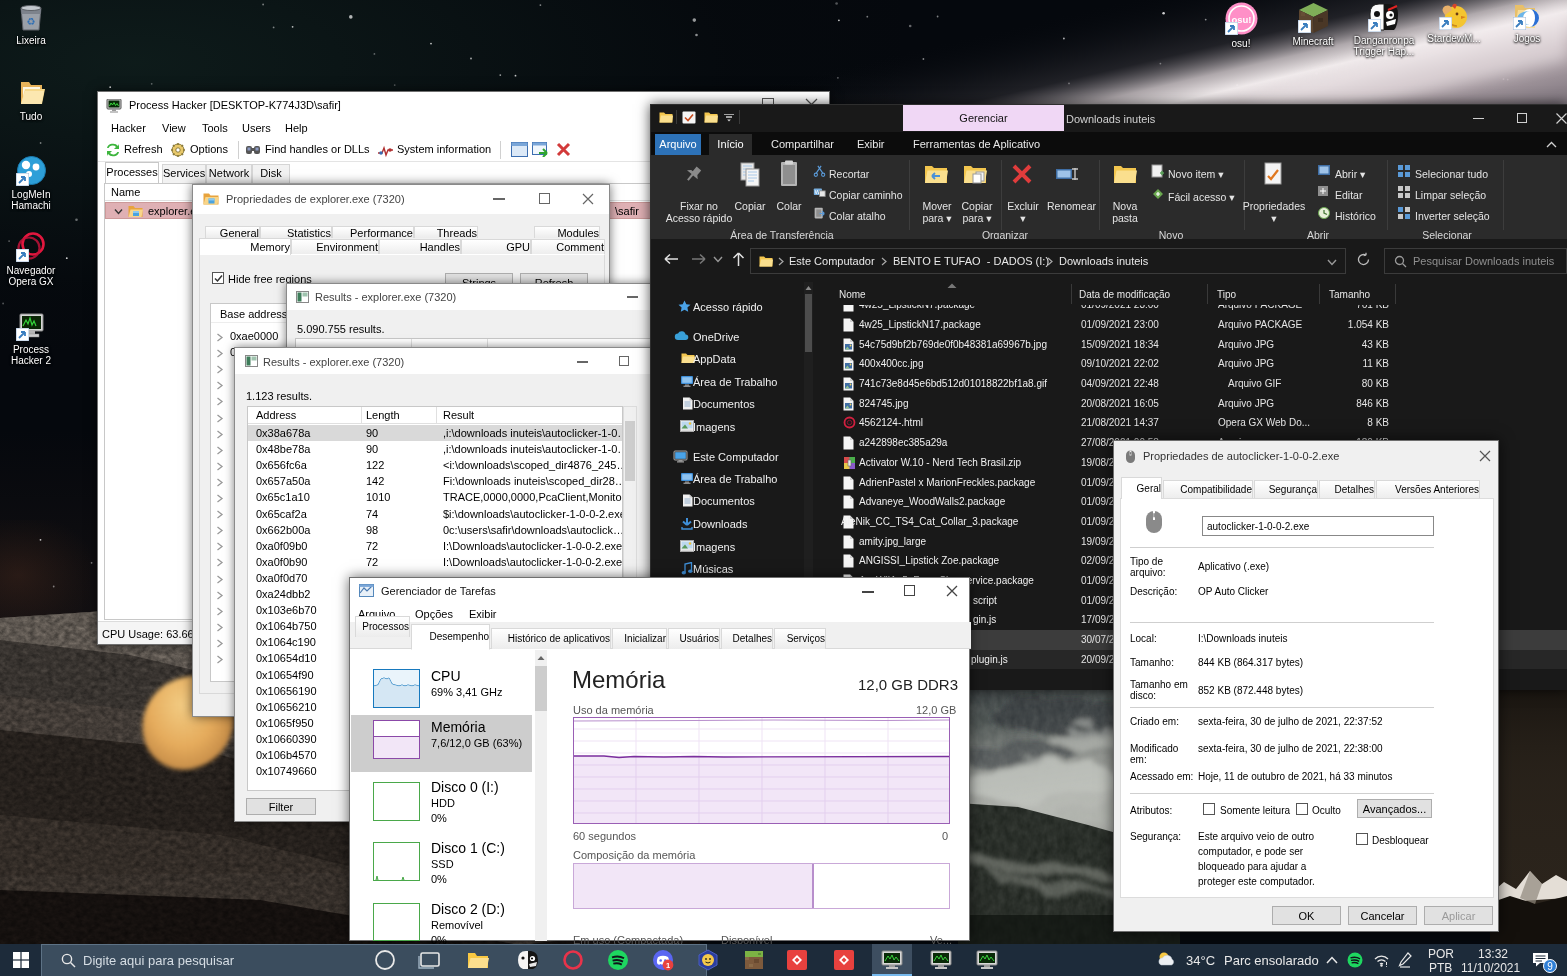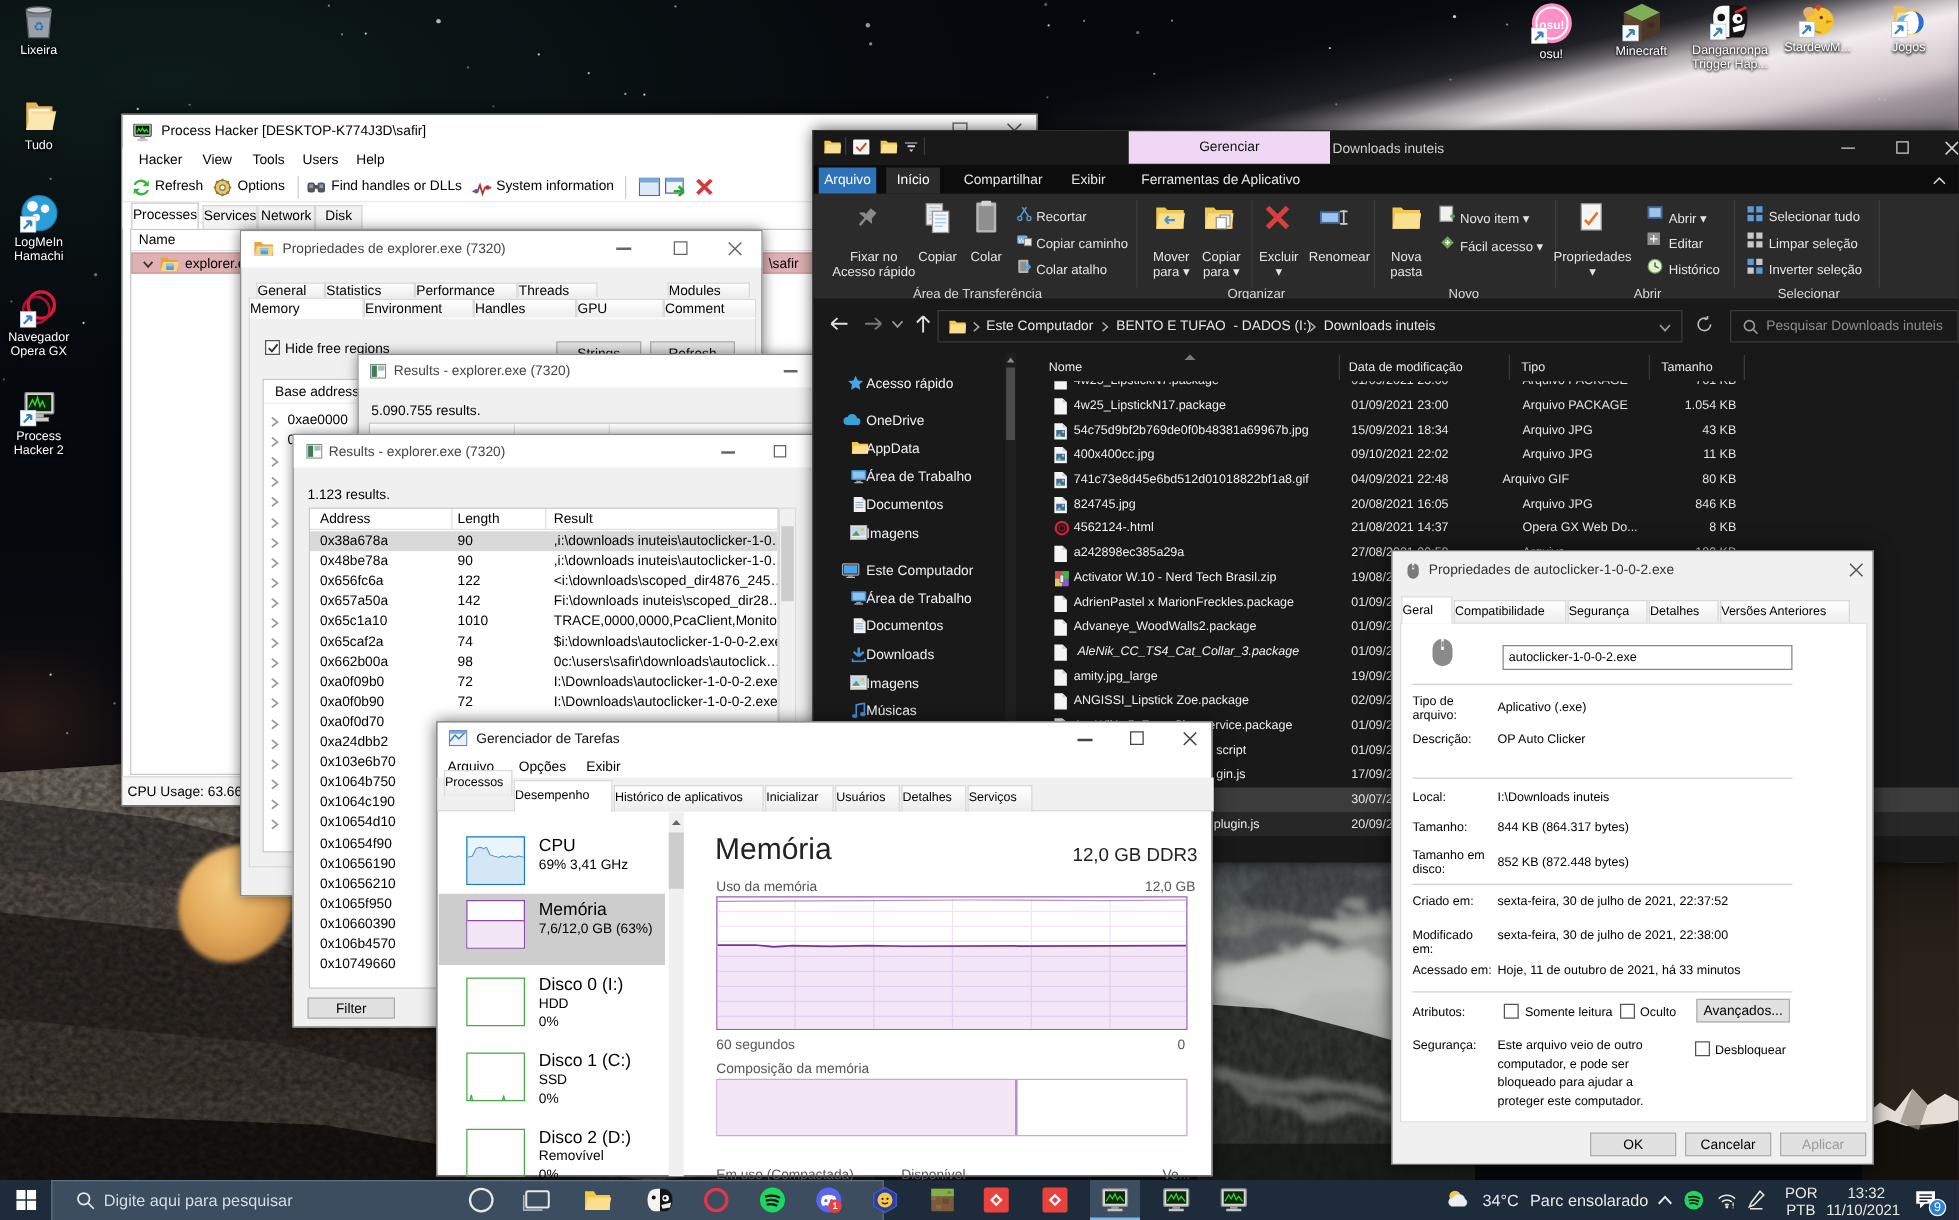--- a/index.html
+++ b/index.html
@@ -6,21 +6,21 @@
 body{font-family:"Liberation Sans",sans-serif;font-size:10px;color:#000;}
 #screen{position:absolute;left:0;top:0;width:1567px;height:976px;background:#05080d;overflow:hidden;}
 .abs{position:absolute;}
 
 #stars{position:absolute;left:0;top:0;width:1567px;height:976px;}
 
 .dicon{position:absolute;width:76px;text-align:center;color:#fff;}
 .dicon .ic{margin:0 auto;position:relative;}
 .dicon .lbl{margin-top:3px;font-size:10px;line-height:11px;text-shadow:0 1px 2px #000,0 0 3px #000;}
 .ttext{position:absolute;top:8px;font-size:11px;color:#111;white-space:nowrap;}
-.tab{position:absolute;background:linear-gradient(#fff,#ececec);border:1px solid #d9d9d9;border-bottom:none;text-align:left;font-size:11px;color:#000;}
+.tab{position:absolute;background:linear-gradient(#fff,#ececec);border:1px solid #d9d9d9;border-bottom:none;text-align:right;font-size:11px;color:#000;}
 .tab.on{background:#fff;z-index:3;}
 .btn{position:absolute;background:#e1e1e1;border:1px solid #adadad;text-align:center;font-size:11px;}
 .chk{position:absolute;width:12px;height:12px;background:#fff;border:1px solid #555;}
 </style></head>
 <body>
 <div id="screen">
  <div class="abs" style="left:0;top:0;width:900px;height:350px;background:radial-gradient(ellipse at 15% 18%,rgba(28,58,48,0.38) 0%,rgba(10,20,18,0.12) 55%,rgba(0,0,0,0) 75%);"></div>
  <div class="abs" style="left:0;top:430px;width:260px;height:220px;background:linear-gradient(180deg,rgba(0,0,0,0),rgba(58,38,32,0.3));"></div>
  <div class="abs" style="left:-30px;top:520px;width:120px;height:110px;background:radial-gradient(ellipse at 40% 50%,rgba(130,70,40,0.22),rgba(70,40,22,0.1) 60%,rgba(0,0,0,0) 80%);"></div>
  <svg id="stars" width="1567" height="976" style="position:absolute;left:0;top:0">
@@ -1218,21 +1218,21 @@
           <div class="abs" style="left:0;top:79.0px;width:755px;height:19.7px;overflow:hidden;">
             <div class="abs" style="left:30px;top:3px;"><svg width="11" height="14" viewBox="0 0 11 14">
                 <path d="M0.5 0.5 L7 0.5 L10.5 4 L10.5 13.5 L0.5 13.5Z" fill="#f5f5f5"></path>
                 <path d="M7 0.5 L7 4 L10.5 4Z" fill="#cfcfcf"></path>
                 <rect x="2" y="6" width="7" height="5.5" fill="#3f6ea5"></rect>
                 <path d="M2 11.5 L4.5 8.5 L6.5 11.5Z" fill="#8fc08f"></path>
                 <circle cx="7.5" cy="7.5" r="0.9" fill="#f0d060"></circle>
               </svg></div>
             <span class="abs" style="left:46px;top:4px;white-space:nowrap;color:#f0f0f0;">741c73e8d45e6bd512d01018822bf1a8.gif</span>
             <span class="abs" style="left:268px;top:4px;white-space:nowrap;color:#e4e4e4;">04/09/2021 22:48</span>
-            <span class="abs" style="left:389px;top:4px;white-space:nowrap;color:#e4e4e4;">Arquivo GIF</span>
+            <span class="abs" style="left:415px;top:4px;white-space:nowrap;color:#e4e4e4;">Arquivo GIF</span>
             <span class="abs" style="left:496px;top:4px;width:80px;text-align:right;color:#e4e4e4;">80 KB</span>
           </div>
           <div class="abs" style="left:0;top:98.7px;width:755px;height:19.7px;overflow:hidden;">
             <div class="abs" style="left:30px;top:3px;"><svg width="11" height="14" viewBox="0 0 11 14">
                 <path d="M0.5 0.5 L7 0.5 L10.5 4 L10.5 13.5 L0.5 13.5Z" fill="#f5f5f5"></path>
                 <path d="M7 0.5 L7 4 L10.5 4Z" fill="#cfcfcf"></path>
                 <rect x="2" y="6" width="7" height="5.5" fill="#3f6ea5"></rect>
                 <path d="M2 11.5 L4.5 8.5 L6.5 11.5Z" fill="#8fc08f"></path>
                 <circle cx="7.5" cy="7.5" r="0.9" fill="#f0d060"></circle>
               </svg></div>
@@ -1292,21 +1292,21 @@
             <span class="abs" style="left:46px;top:4px;white-space:nowrap;color:#f0f0f0;">Advaneye_WoodWalls2.package</span>
             <span class="abs" style="left:268px;top:4px;white-space:nowrap;color:#e4e4e4;">01/09/2021 23:10</span>
             <span class="abs" style="left:405px;top:4px;white-space:nowrap;color:#e4e4e4;">Arquivo PACKAGE</span>
             <span class="abs" style="left:496px;top:4px;width:80px;text-align:right;color:#e4e4e4;">210 KB</span>
           </div>
           <div class="abs" style="left:0;top:216.9px;width:755px;height:19.7px;overflow:hidden;">
             <div class="abs" style="left:30px;top:3px;"><svg width="11" height="14" viewBox="0 0 11 14">
                 <path d="M0.5 0.5 L7 0.5 L10.5 4 L10.5 13.5 L0.5 13.5Z" fill="#f5f5f5"></path>
                 <path d="M7 0.5 L7 4 L10.5 4Z" fill="#cfcfcf"></path>
               </svg></div>
-            <span class="abs" style="left:49px;top:4px;white-space:nowrap;color:#f0f0f0;font-style:italic;">AleNik_CC_TS4_Cat_Collar_3.package</span>
+            <span class="abs" style="left:28px;top:4px;white-space:nowrap;color:#f0f0f0;">AleNik_CC_TS4_Cat_Collar_3.package</span>
             <span class="abs" style="left:268px;top:4px;white-space:nowrap;color:#e4e4e4;">01/09/2021 23:12</span>
             <span class="abs" style="left:405px;top:4px;white-space:nowrap;color:#e4e4e4;">Arquivo PACKAGE</span>
             <span class="abs" style="left:496px;top:4px;width:80px;text-align:right;color:#e4e4e4;">95 KB</span>
           </div>
           <div class="abs" style="left:0;top:236.6px;width:755px;height:19.7px;overflow:hidden;">
             <div class="abs" style="left:30px;top:3px;"><svg width="11" height="14" viewBox="0 0 11 14">
                 <path d="M0.5 0.5 L7 0.5 L10.5 4 L10.5 13.5 L0.5 13.5Z" fill="#f5f5f5"></path>
                 <path d="M7 0.5 L7 4 L10.5 4Z" fill="#cfcfcf"></path>
               </svg></div>
             <span class="abs" style="left:46px;top:4px;white-space:nowrap;color:#f0f0f0;">amity.jpg_large</span>

